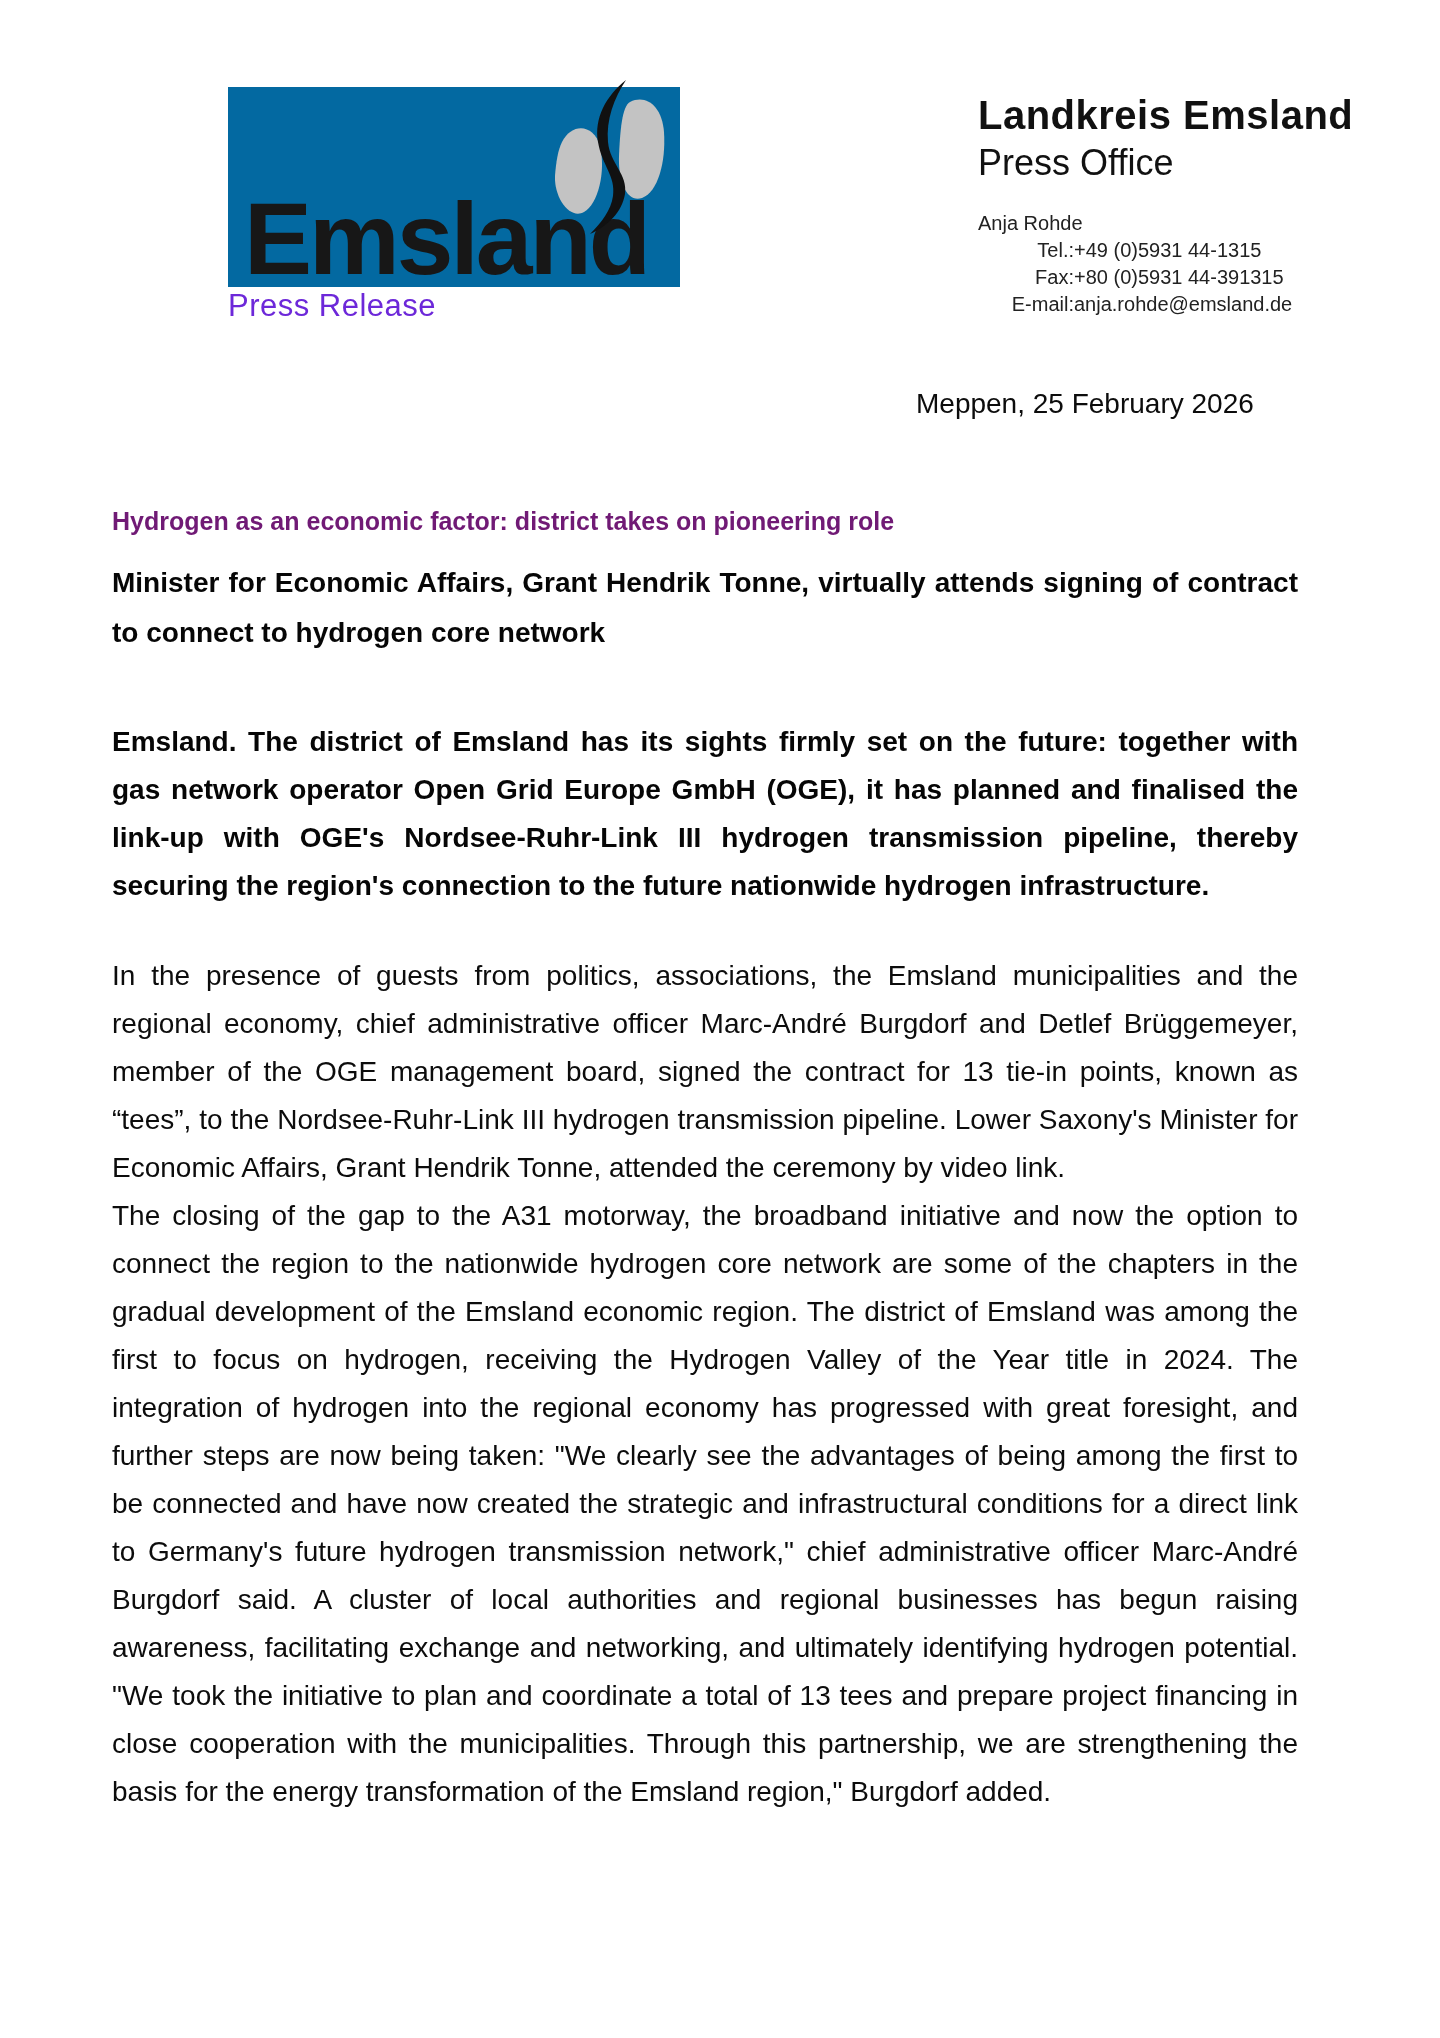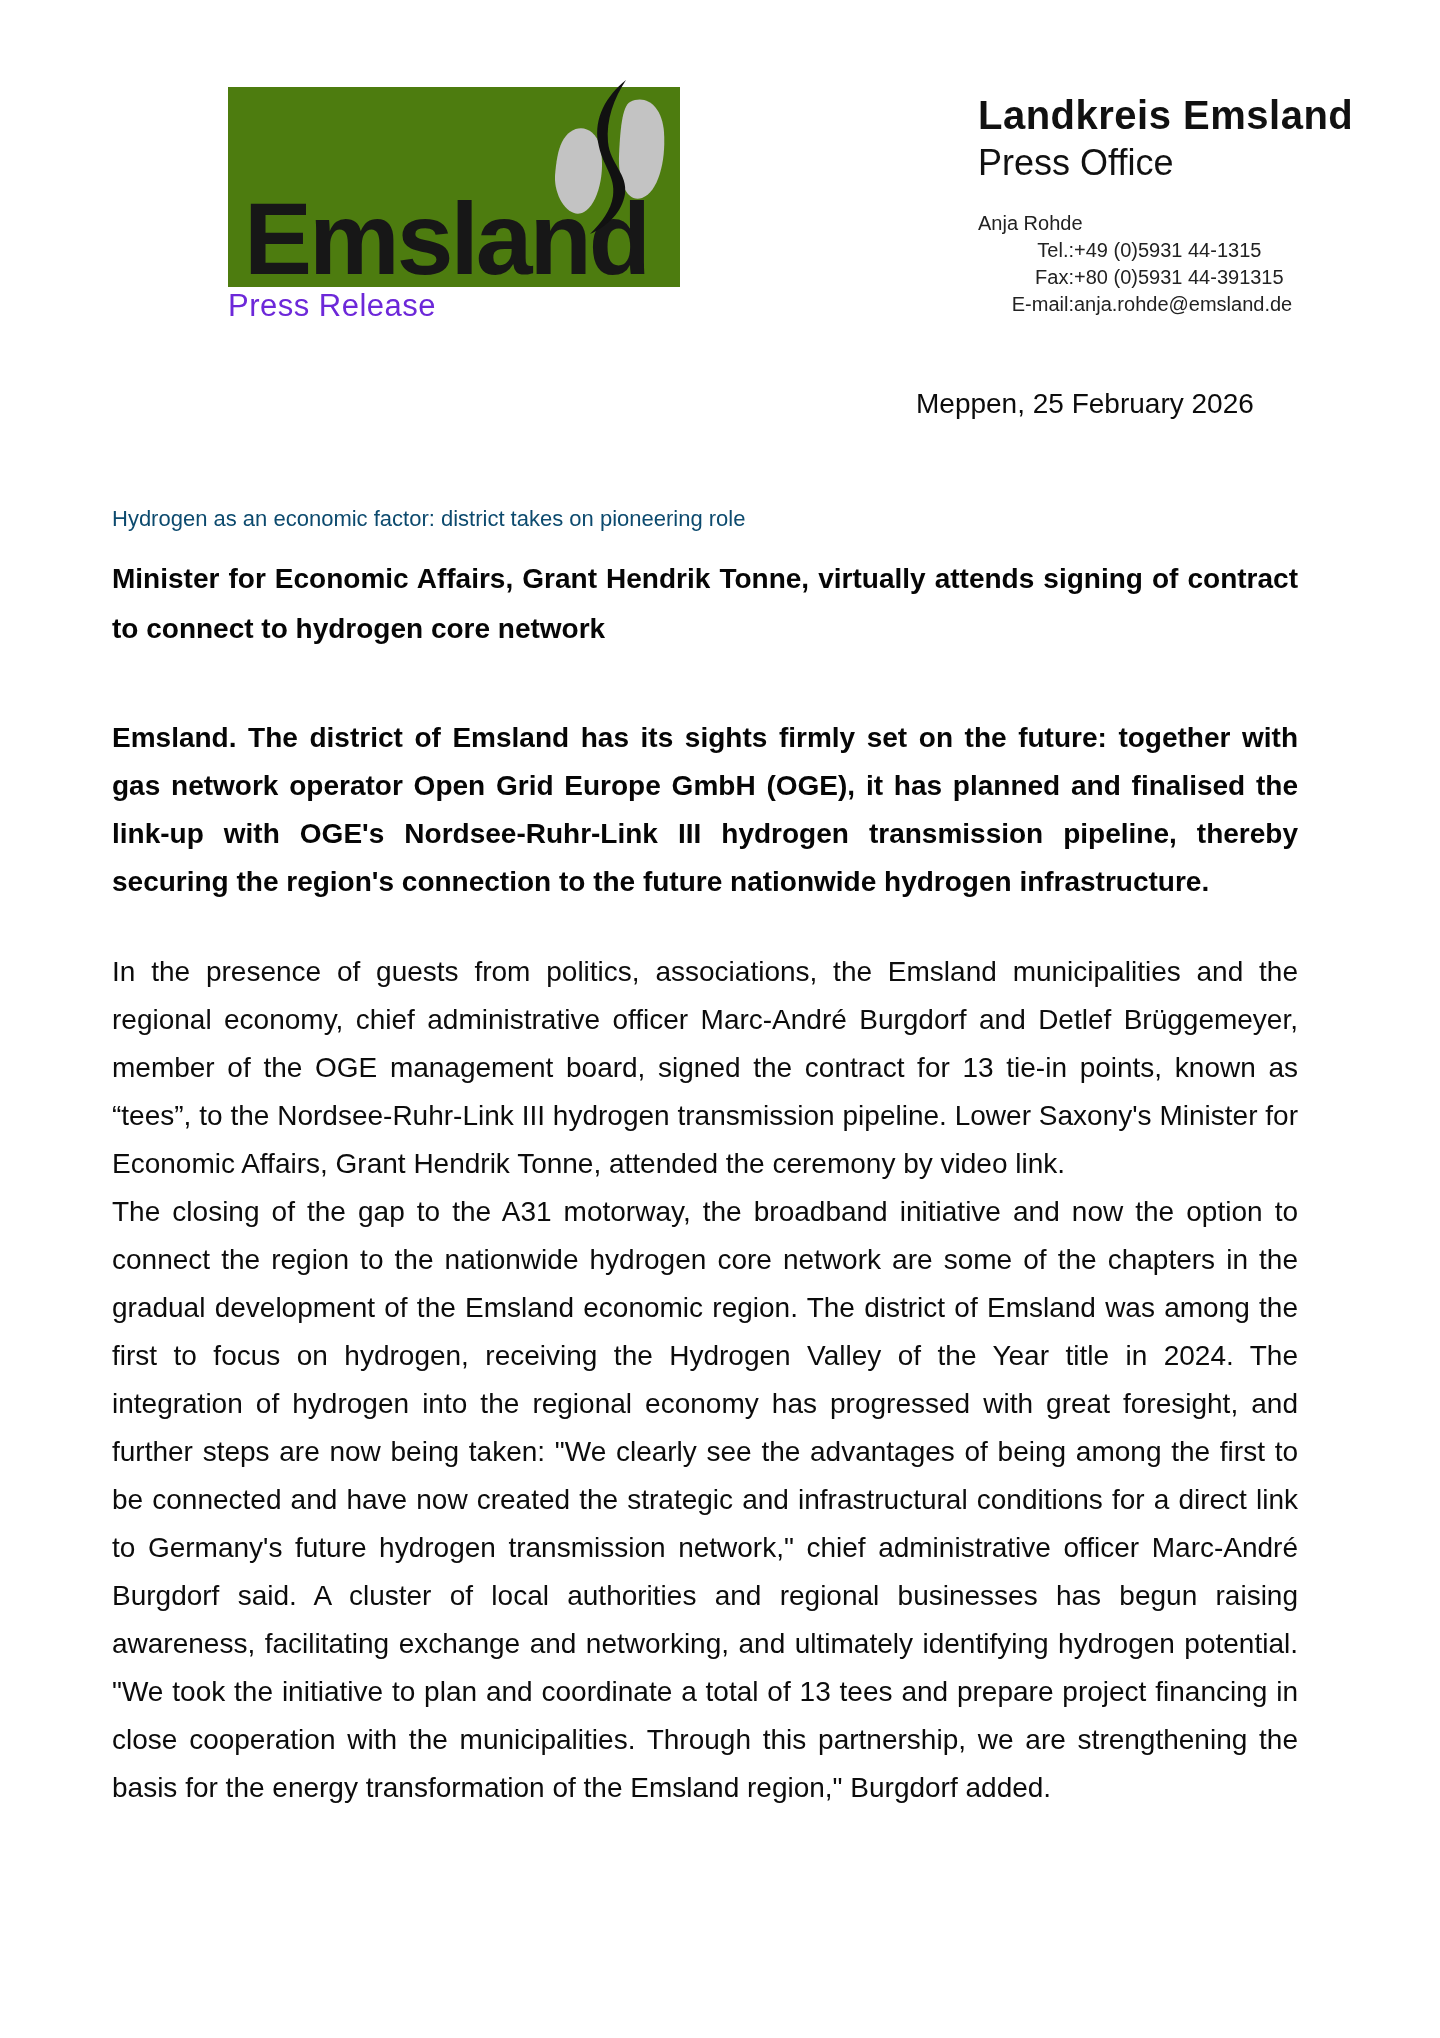--- a/index.html
+++ b/index.html
@@ -11,21 +11,21 @@
     font-family:"Liberation Sans", sans-serif;
     color:#0c0c0c;
     overflow:hidden;
   }
 
   
   .logo-wrap { position:absolute; left:228px; top:87px; }
   .logo-box {
     position:relative;
     width:452px; height:200px;
-    background:#4d7c0f;
+    background:#0369a1;
   }
   .logo-wordmark {
     position:absolute; left:16px; bottom:0px;
     font-size:102px; font-weight:bold; letter-spacing:-3px;
     line-height:0.92; color:#171717;
   }
   .logo-swoosh { position:absolute; right:6px; top:-7px; width:132px; height:158px; }
   .press-release-label {
     position:absolute; left:228px; top:288px;
     font-size:31px; color:#6d28d9; letter-spacing:0.5px;
@@ -38,21 +38,21 @@
   .contact-name { margin-top:27px; font-size:20px; line-height:27px; color:#222; }
   .contact-row  { display:flex; font-size:20px; line-height:27px; color:#222;text-align:right; }
   .contact-label { width:96px; flex:0 0 96px; }
 
   
   .dateline { position:absolute; left:916px; top:388px; font-size:28px; color:#0c0c0c; }
 
   
   .article { position:absolute; left:112px; top:506px; width:1186px; }
   .title {
-    font-size:22px; font-weight:normal; margin:0 0 22px 0; line-height:1.2; color:#0c4a6e;
+    font-size:25px; font-weight:bold; margin:0 0 22px 0; line-height:1.2; color:#701a75;
   }
   .subtitle {
     font-size:28px; font-weight:bold; line-height:50px;
     text-align:justify; color:#060606;
   }
   .article p {
     font-size:28px; line-height:48px; margin:38px 0 0 0;
     text-align:justify; color:#0c0c0c;
   }
   .article p.lead { font-weight:bold; color:#060606; margin-top:60px; }

